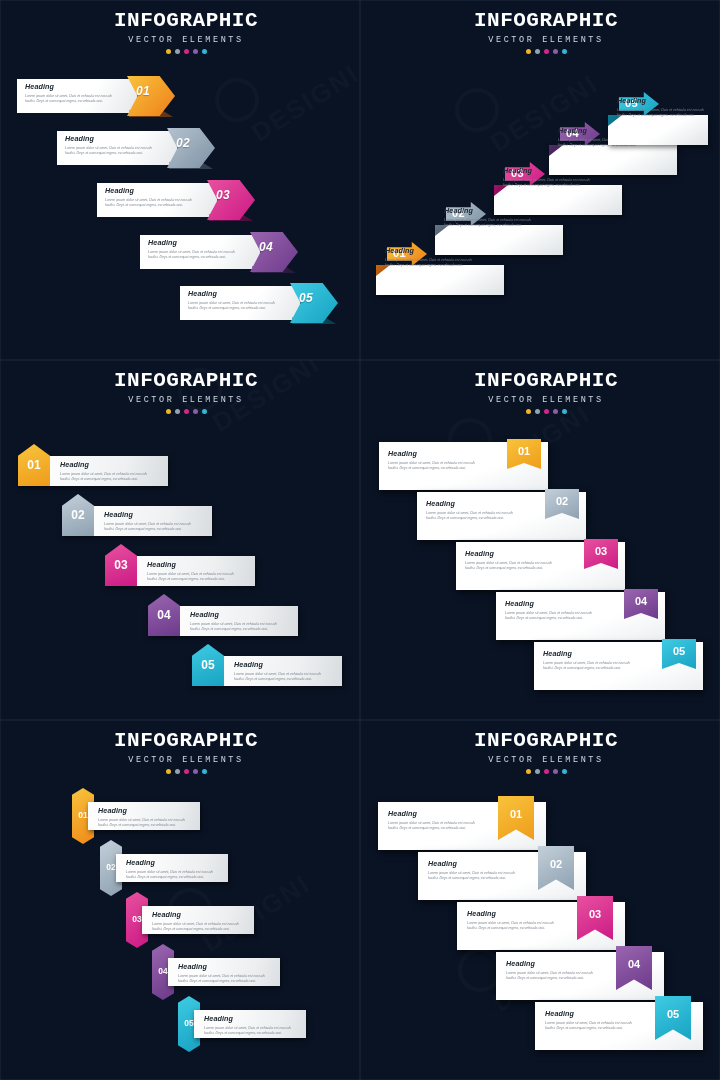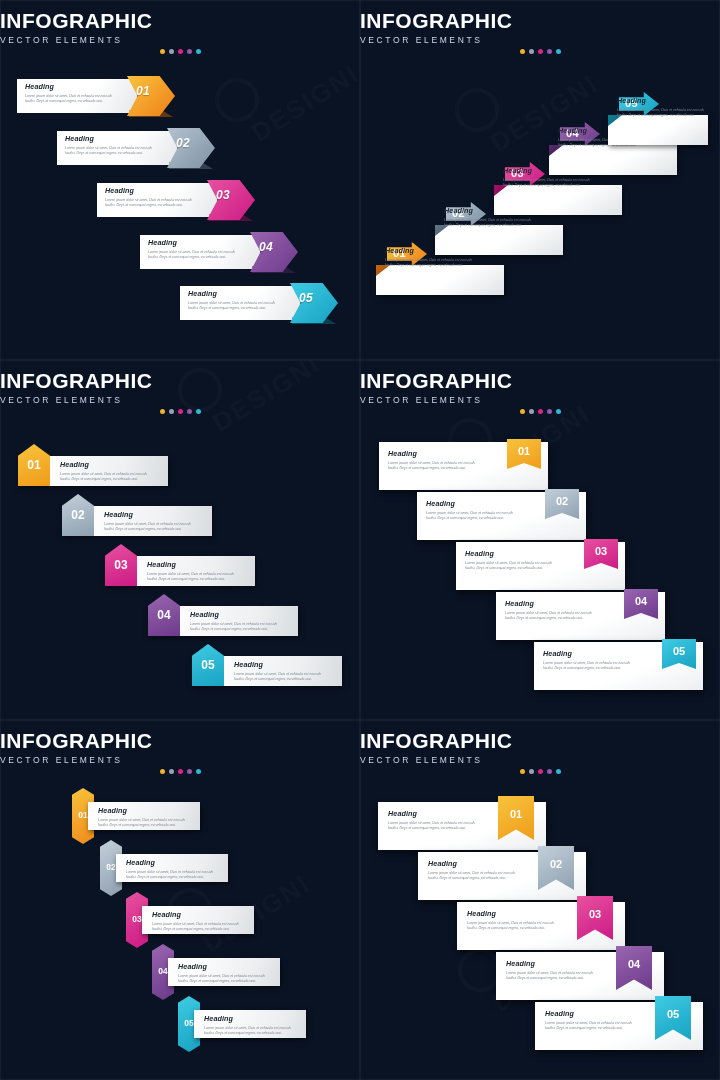--- a/index.html
+++ b/index.html
@@ -14,21 +14,21 @@
   .panel{position:relative;width:360px;height:360px;background:#0a1324;overflow:hidden;
          box-shadow:inset 0 0 0 0.5px rgba(120,150,190,.18);}
   
   .wm{position:absolute;inset:0;pointer-events:none;opacity:.5;}
   .wmtext{position:absolute;color:rgba(200,215,235,.055);font-weight:700;letter-spacing:2px;
           transform:rotate(-32deg);font-size:26px;white-space:nowrap;pointer-events:none;}
   .wmlogo{position:absolute;width:36px;height:36px;border:4px solid rgba(200,215,235,.055);border-radius:50%;
           transform:rotate(-32deg);pointer-events:none;}
 
   
-  .hdr{position:absolute;left:0;right:0;top:10px;text-align:left;}
+  .hdr{position:absolute;left:12px;right:0;top:10px;text-align:center;font-family:Liberation Mono, monospace;}
   .hdr .t1{color:#ffffff;font-size:21px;font-weight:700;letter-spacing:.5px;line-height:1;}
   .hdr .t2{color:#cfd8e4;font-size:8.5px;font-weight:400;letter-spacing:2.6px;margin-top:4px;}
   .dots{margin-top:4px;display:flex;justify-content:center;gap:4px;}
   .dots i{width:5px;height:5px;border-radius:50%;display:block;}
   .h{font-size:7.2px;font-weight:700;font-style:italic;color:#202a33;letter-spacing:.1px;}
   .p{font-size:3.5px;font-style:italic;color:#7c868f;line-height:1.55;margin-top:2.5px;}
 
   
   .p1 .row{position:absolute;height:40px;}
   .p1 .bar{position:absolute;left:0;top:3px;height:34px;

